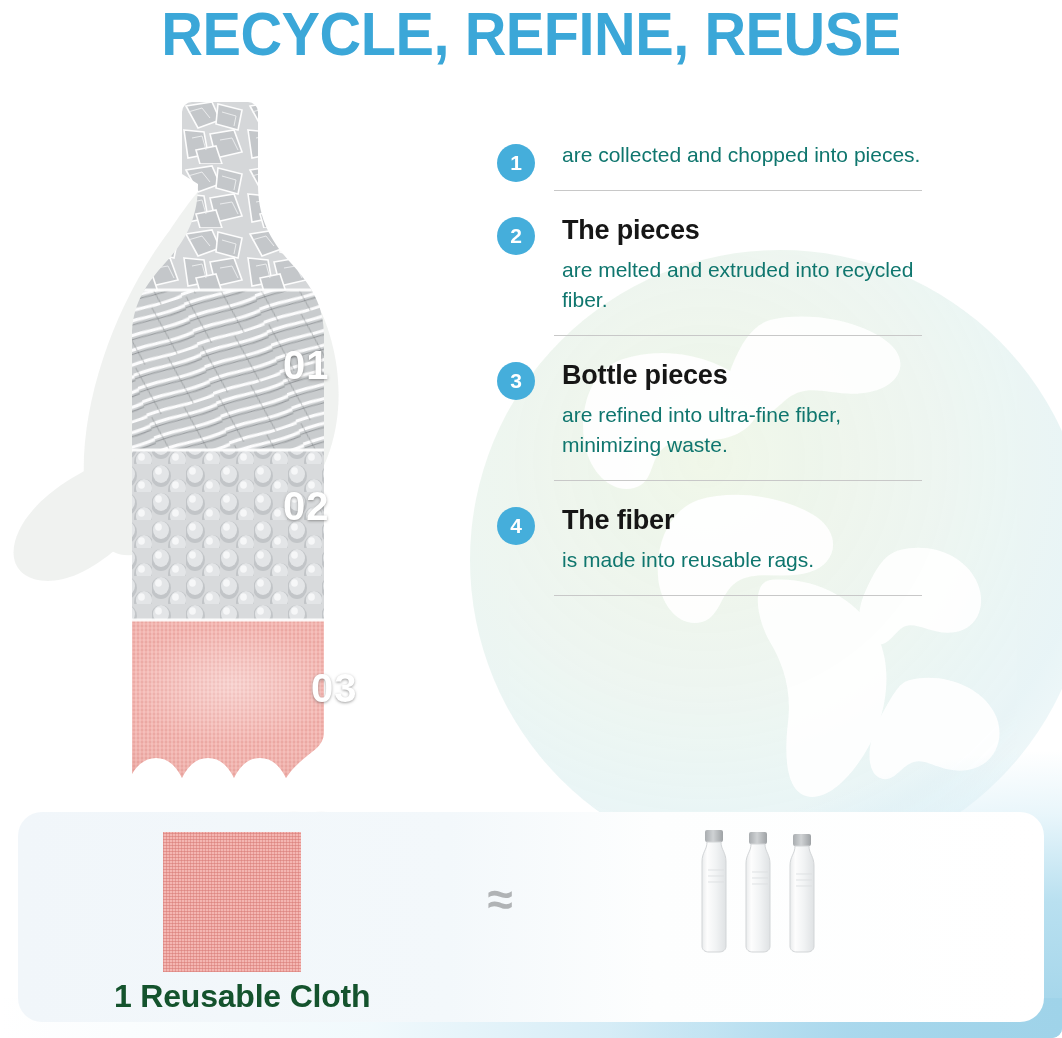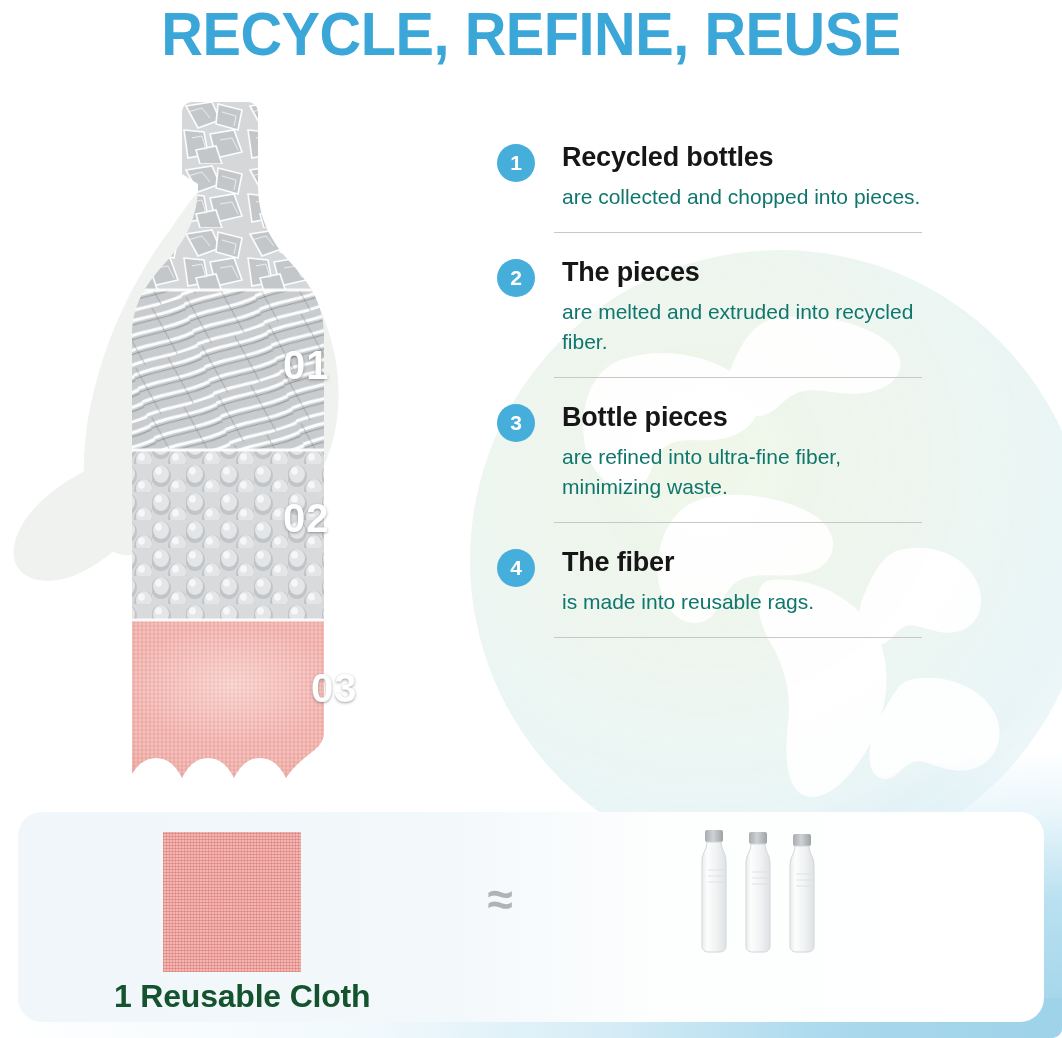--- a/index.html
+++ b/index.html
@@ -96,21 +96,21 @@
   .band-num {
     position: absolute;
     font-size: 40px;
     font-weight: 700;
     color: #ffffff;
     letter-spacing: 1px;
     text-shadow: 0 1px 3px rgba(80,80,80,0.55);
     text-align: center;
   }
   .num01 { left: 165px; top: 243px; }
-  .num02 { left: 165px; top: 396px; }
+  .num02 { left: 165px; top: 384px; }
   .num03 { left: 165px; top: 566px; margin-left: 28px; }
   .num04 { left: 165px; top: 705px; }
 
   
   .steps {
     position: absolute;
     left: 497px;
     top: 140px;
     width: 430px;
   }
@@ -338,21 +338,20 @@
     <span class="band-num num01">01</span>
     <span class="band-num num02">02</span>
     <span class="band-num num03">03</span>
     <span class="band-num num04">04</span>
   </div>
 
   <div class="steps">
 
     <div class="step">
       <div class="step-badge">1</div>
-      <p class="step-title">Recycled bottles</p>
       <p class="step-body">are collected and chopped into pieces.</p>
     </div>
     <div class="step-rule"></div>
 
     <div class="step">
       <div class="step-badge">2</div>
       <p class="step-title">The pieces</p>
       <p class="step-body">are melted and extruded into recycled fiber.</p>
     </div>
     <div class="step-rule"></div>

